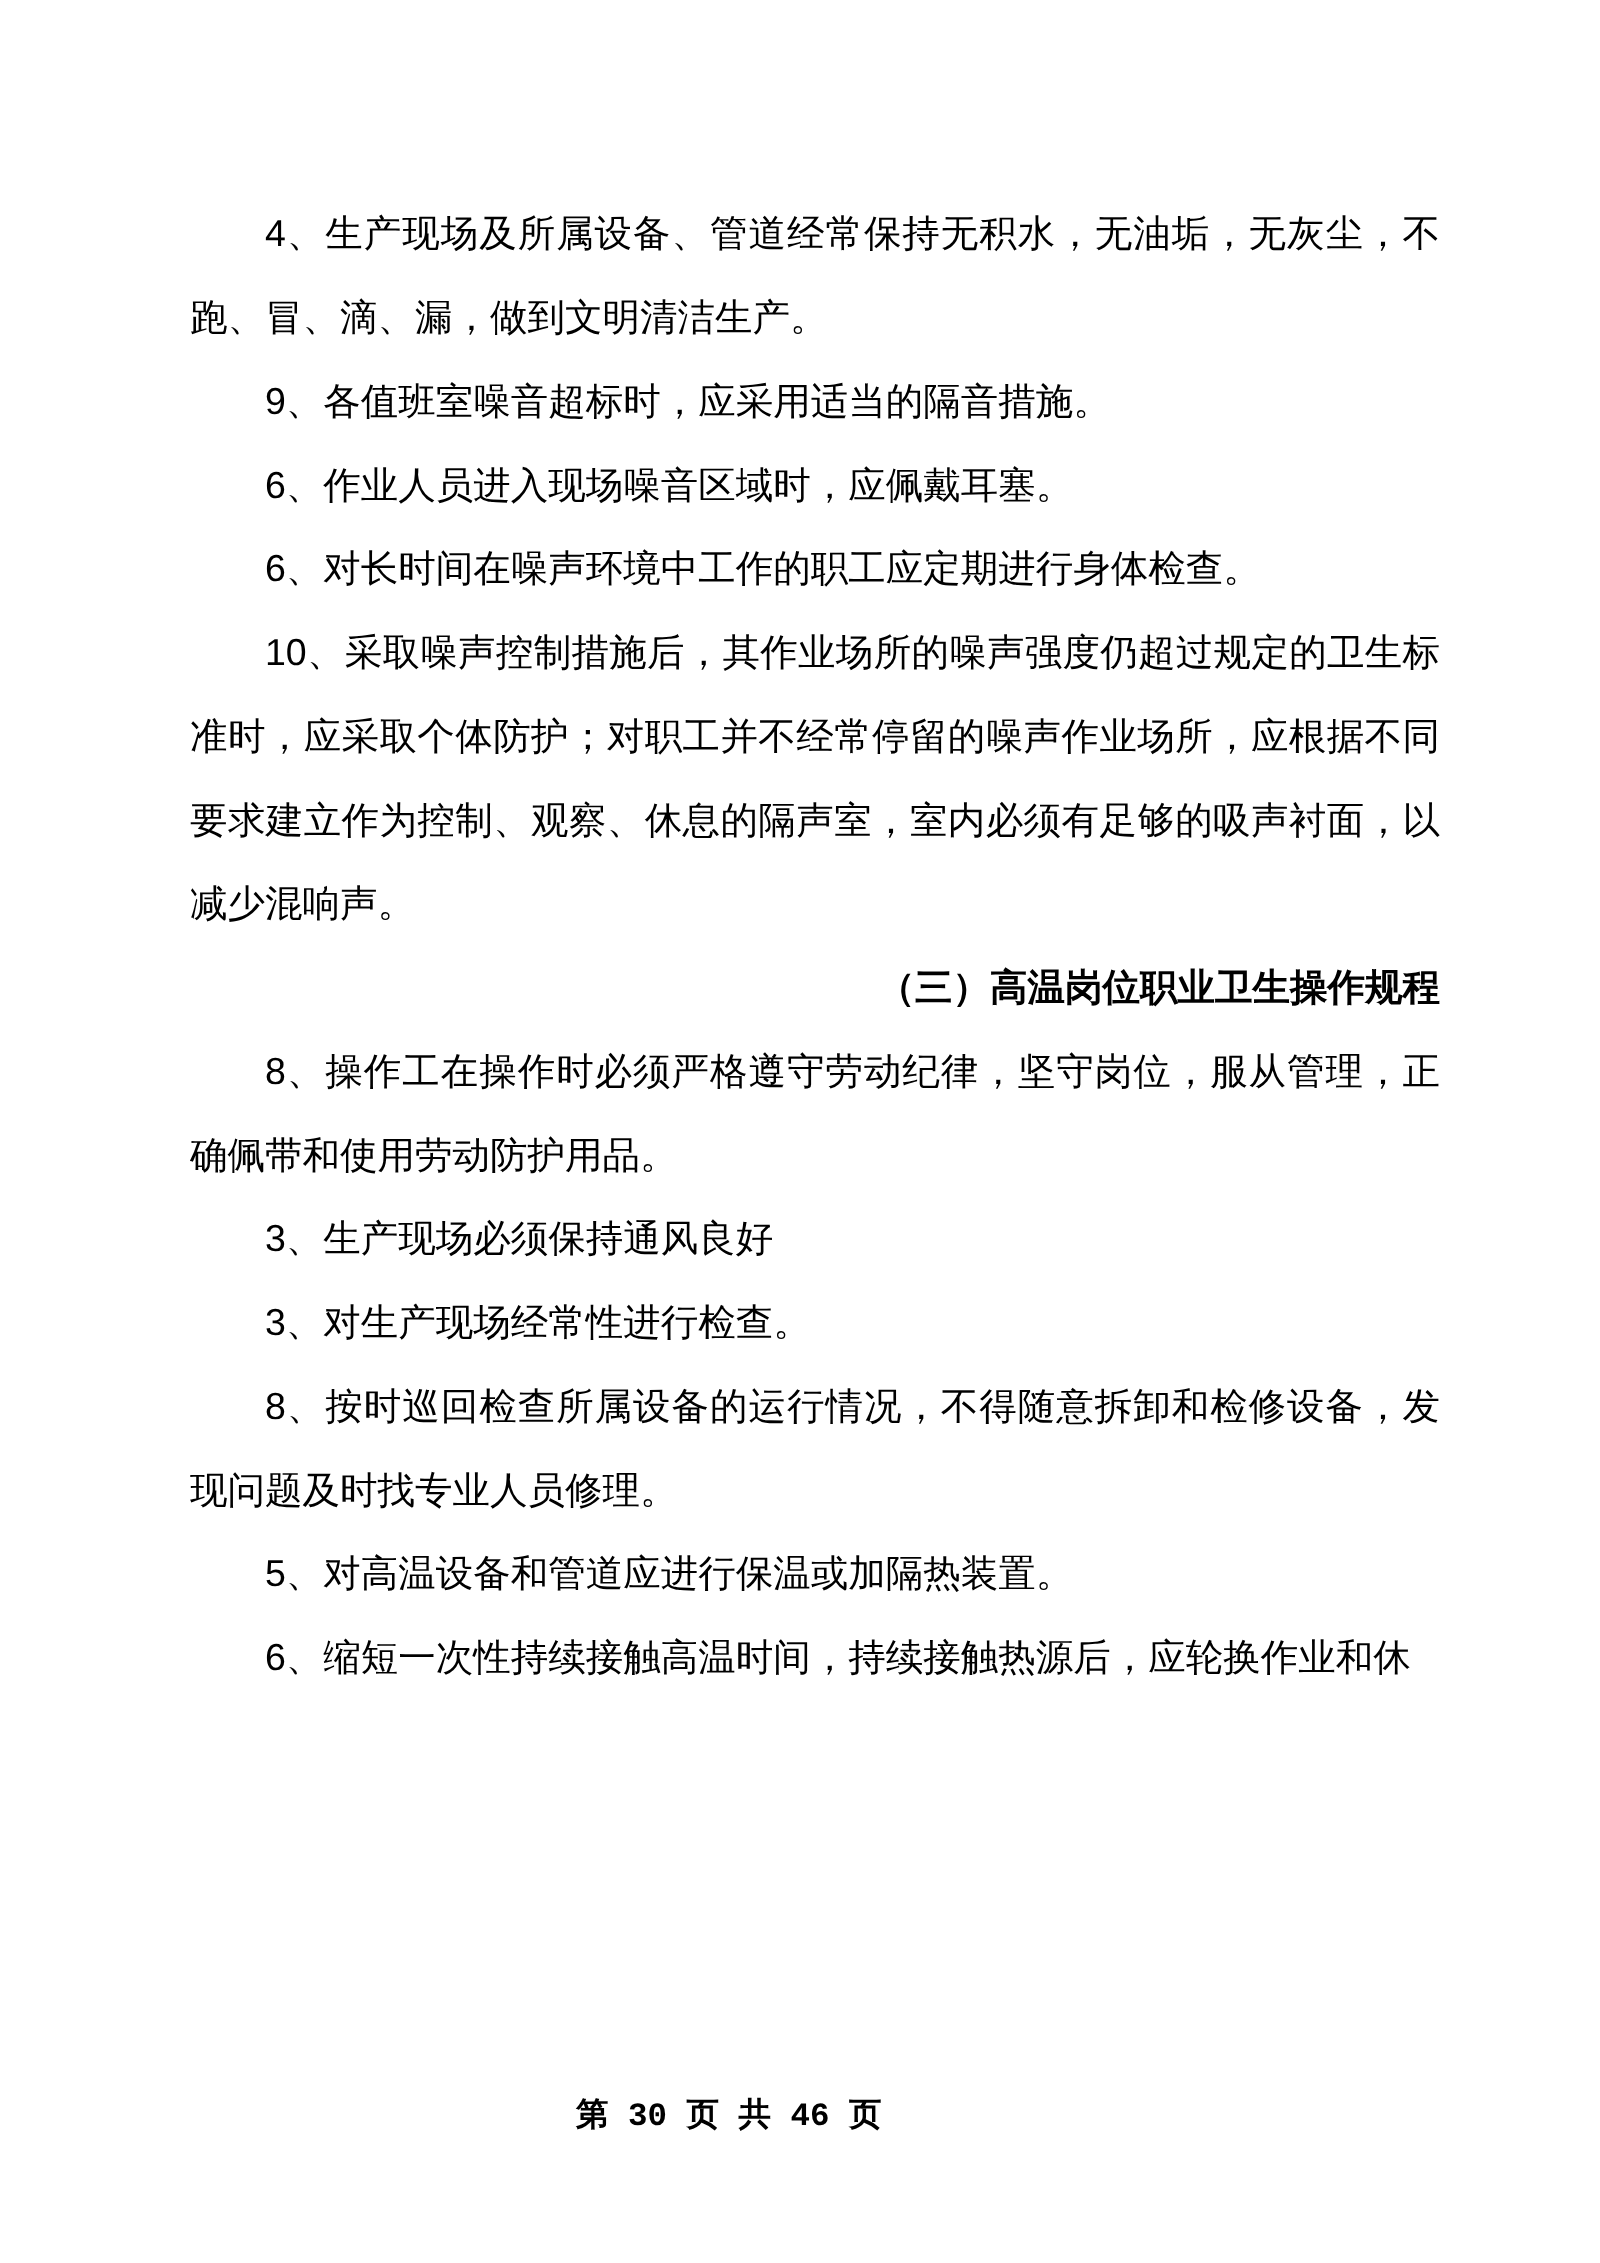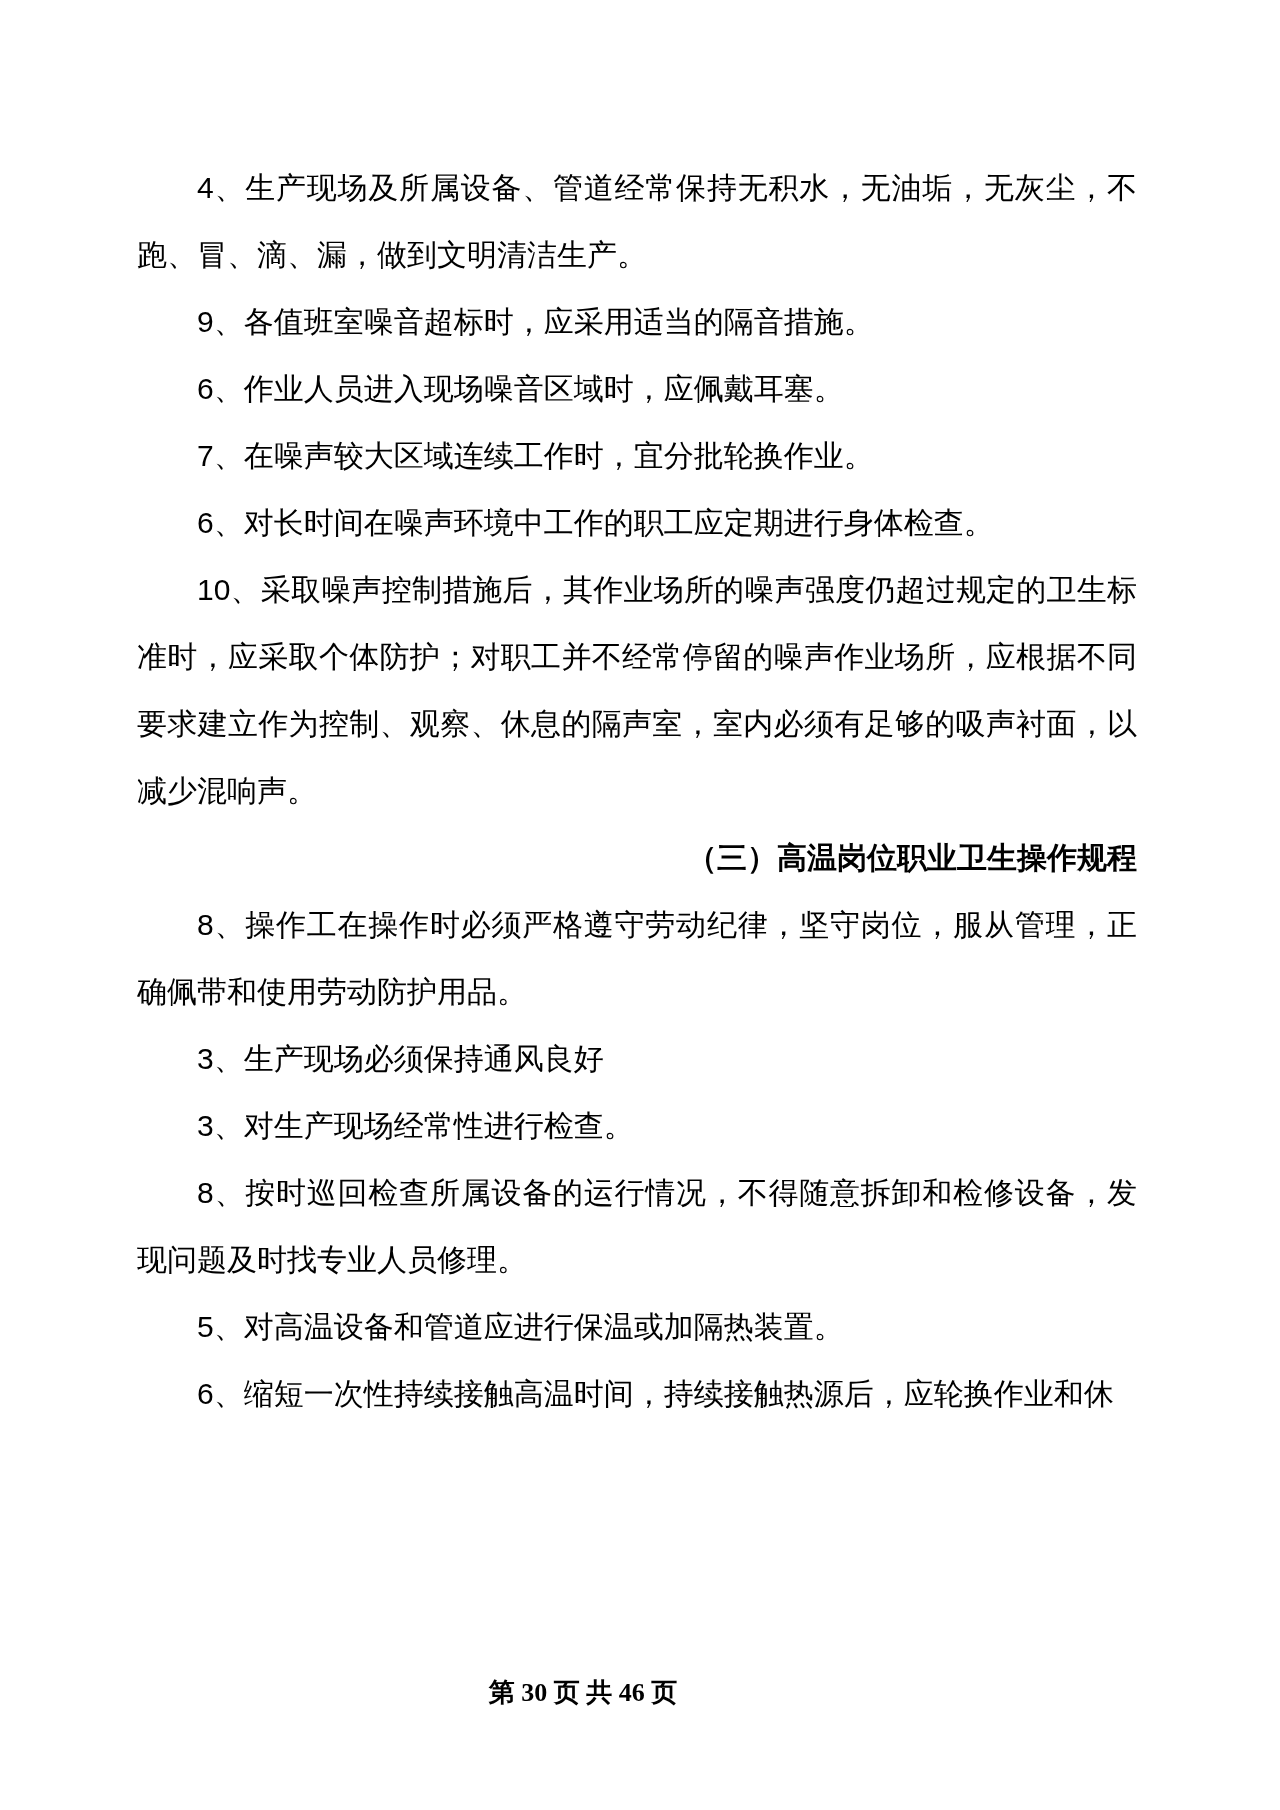--- a/index.html
+++ b/index.html
@@ -10,21 +10,21 @@
   .page {
     position: relative;
     width: 1280px;
     height: 1810px;
     background: #ffffff;
     overflow: hidden;
     color: #000000;
   }
   .doc-content {
     position: absolute;
-    left: 137px;
+    left: 152px;
     top: 154px;
     width: 1000px;
   }
   .doc-content p {
     margin: 0;
     padding: 0;
     font-size: 30px;
     line-height: 67px;
     text-indent: 2em;
     text-align: justify;
@@ -39,32 +39,31 @@
   .page-footer {
     position: absolute;
     left: 83px;
     top: 1676px;
     width: 1000px;
     text-align: center;
     font-size: 26px;
     line-height: 34px;
     font-weight: bold;
     color: #000000;
-    font-family: Liberation Serif, serif;
+    font-family: Liberation Mono, monospace;
   }
 </style>
 </head>
 <body>
 
 <div class="page">
   <div class="doc-content">
       <p class="body">4、生产现场及所属设备、管道经常保持无积水，无油垢，无灰尘，不跑、冒、滴、漏，做到文明清洁生产。</p>
       <p class="body">9、各值班室噪音超标时，应采用适当的隔音措施。</p>
       <p class="body">6、作业人员进入现场噪音区域时，应佩戴耳塞。</p>
-      <p class="body">7、在噪声较大区域连续工作时，宜分批轮换作业。</p>
       <p class="body">6、对长时间在噪声环境中工作的职工应定期进行身体检查。</p>
       <p class="body">10、采取噪声控制措施后，其作业场所的噪声强度仍超过规定的卫生标准时，应采取个体防护；对职工并不经常停留的噪声作业场所，应根据不同要求建立作为控制、观察、休息的隔声室，室内必须有足够的吸声衬面，以减少混响声。</p>
       <p class="heading">（三）高温岗位职业卫生操作规程</p>
       <p class="body">8、操作工在操作时必须严格遵守劳动纪律，坚守岗位，服从管理，正确佩带和使用劳动防护用品。</p>
       <p class="body">3、生产现场必须保持通风良好</p>
       <p class="body">3、对生产现场经常性进行检查。</p>
       <p class="body">8、按时巡回检查所属设备的运行情况，不得随意拆卸和检修设备，发现问题及时找专业人员修理。</p>
       <p class="body">5、对高温设备和管道应进行保温或加隔热装置。</p>
       <p class="body">6、缩短一次性持续接触高温时间，持续接触热源后，应轮换作业和休</p>
     </div>

